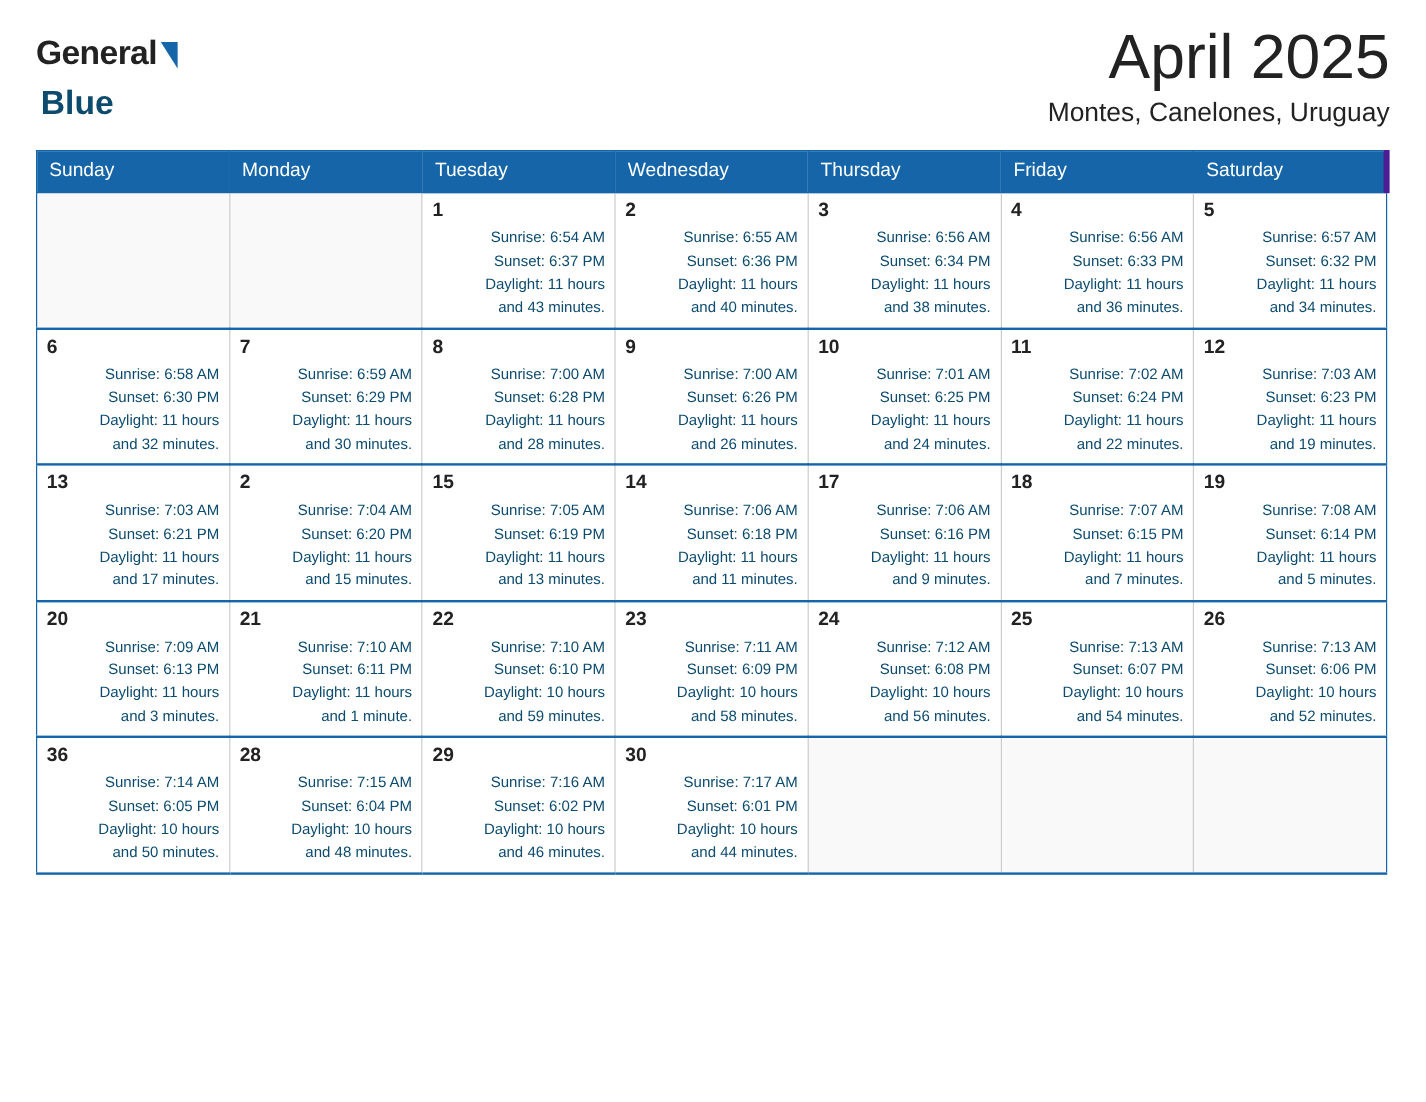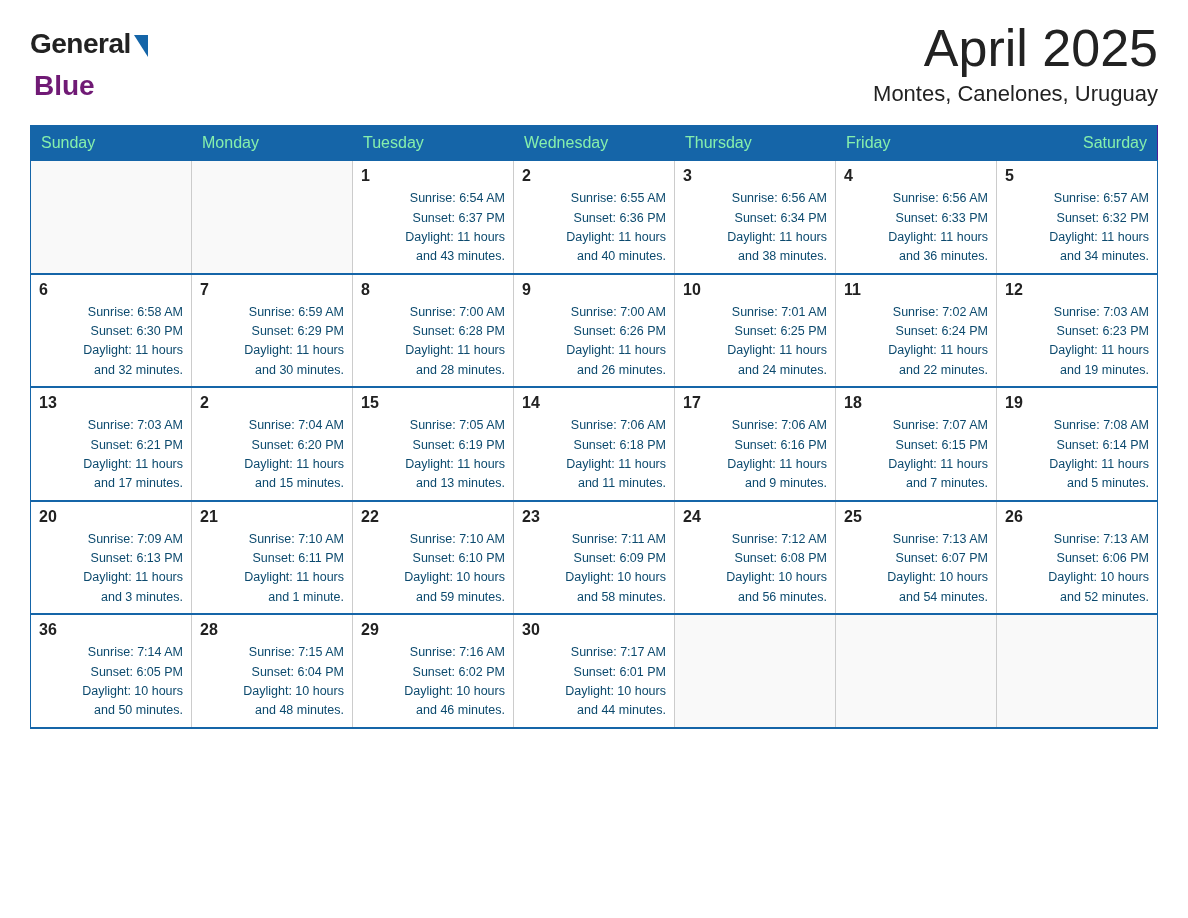--- a/index.html
+++ b/index.html
@@ -39,21 +39,21 @@
       height: 0;
       border-left: 14px solid transparent;
       border-right: 0px solid transparent;
       border-top: 22px solid #1565a8;
       margin-left: 3px;
       margin-top: 4px;
     }
     .logo-blue {
       font-size: 28px;
       font-weight: bold;
-      color: #701a75;
+      color: #0c4a6e;
       margin-left: 2px;
       margin-top: -4px;
     }
     .logo-blue-line {
       display: flex;
       align-items: center;
       margin-top: -2px;
       margin-left: 2px;
     }
     .title-section {
@@ -70,21 +70,21 @@
       color: #222;
       margin-top: 4px;
     }
     table {
       width: 100%;
       border-collapse: collapse;
       table-layout: fixed;
     }
     thead tr th {
       background-color: #1565a8;
-      color: #86efac;
+      color: #ffffff;
       padding: 8px 10px;
       font-size: 16px;
       font-weight: normal;
       text-align: left;
       border: 1px solid #1565a8;
     }
     tbody tr td {
       border: 1px solid #ccc;
       vertical-align: top;
       padding: 6px 8px;
@@ -111,22 +111,21 @@
     tbody tr td:first-child {
       border-left: 1px solid #1565a8;
     }
     tbody tr td:last-child {
       border-right: 1px solid #1565a8;
     }
     thead tr th:first-child {
       border-left: 1px solid #1565a8;
     }
     thead tr th:last-child {
-      border-right: 1px solid #4c1d95;
-      text-align: right;
+      border-right: 5px solid #4c1d95;
     }
     tbody tr {
       border-bottom: 1px solid #1565a8;
     }
     tbody tr td {
       border-bottom: 1px solid #ddd;
     }
     tbody tr:not(:last-child) {
       border-bottom: 2px solid #1565a8;
     }

